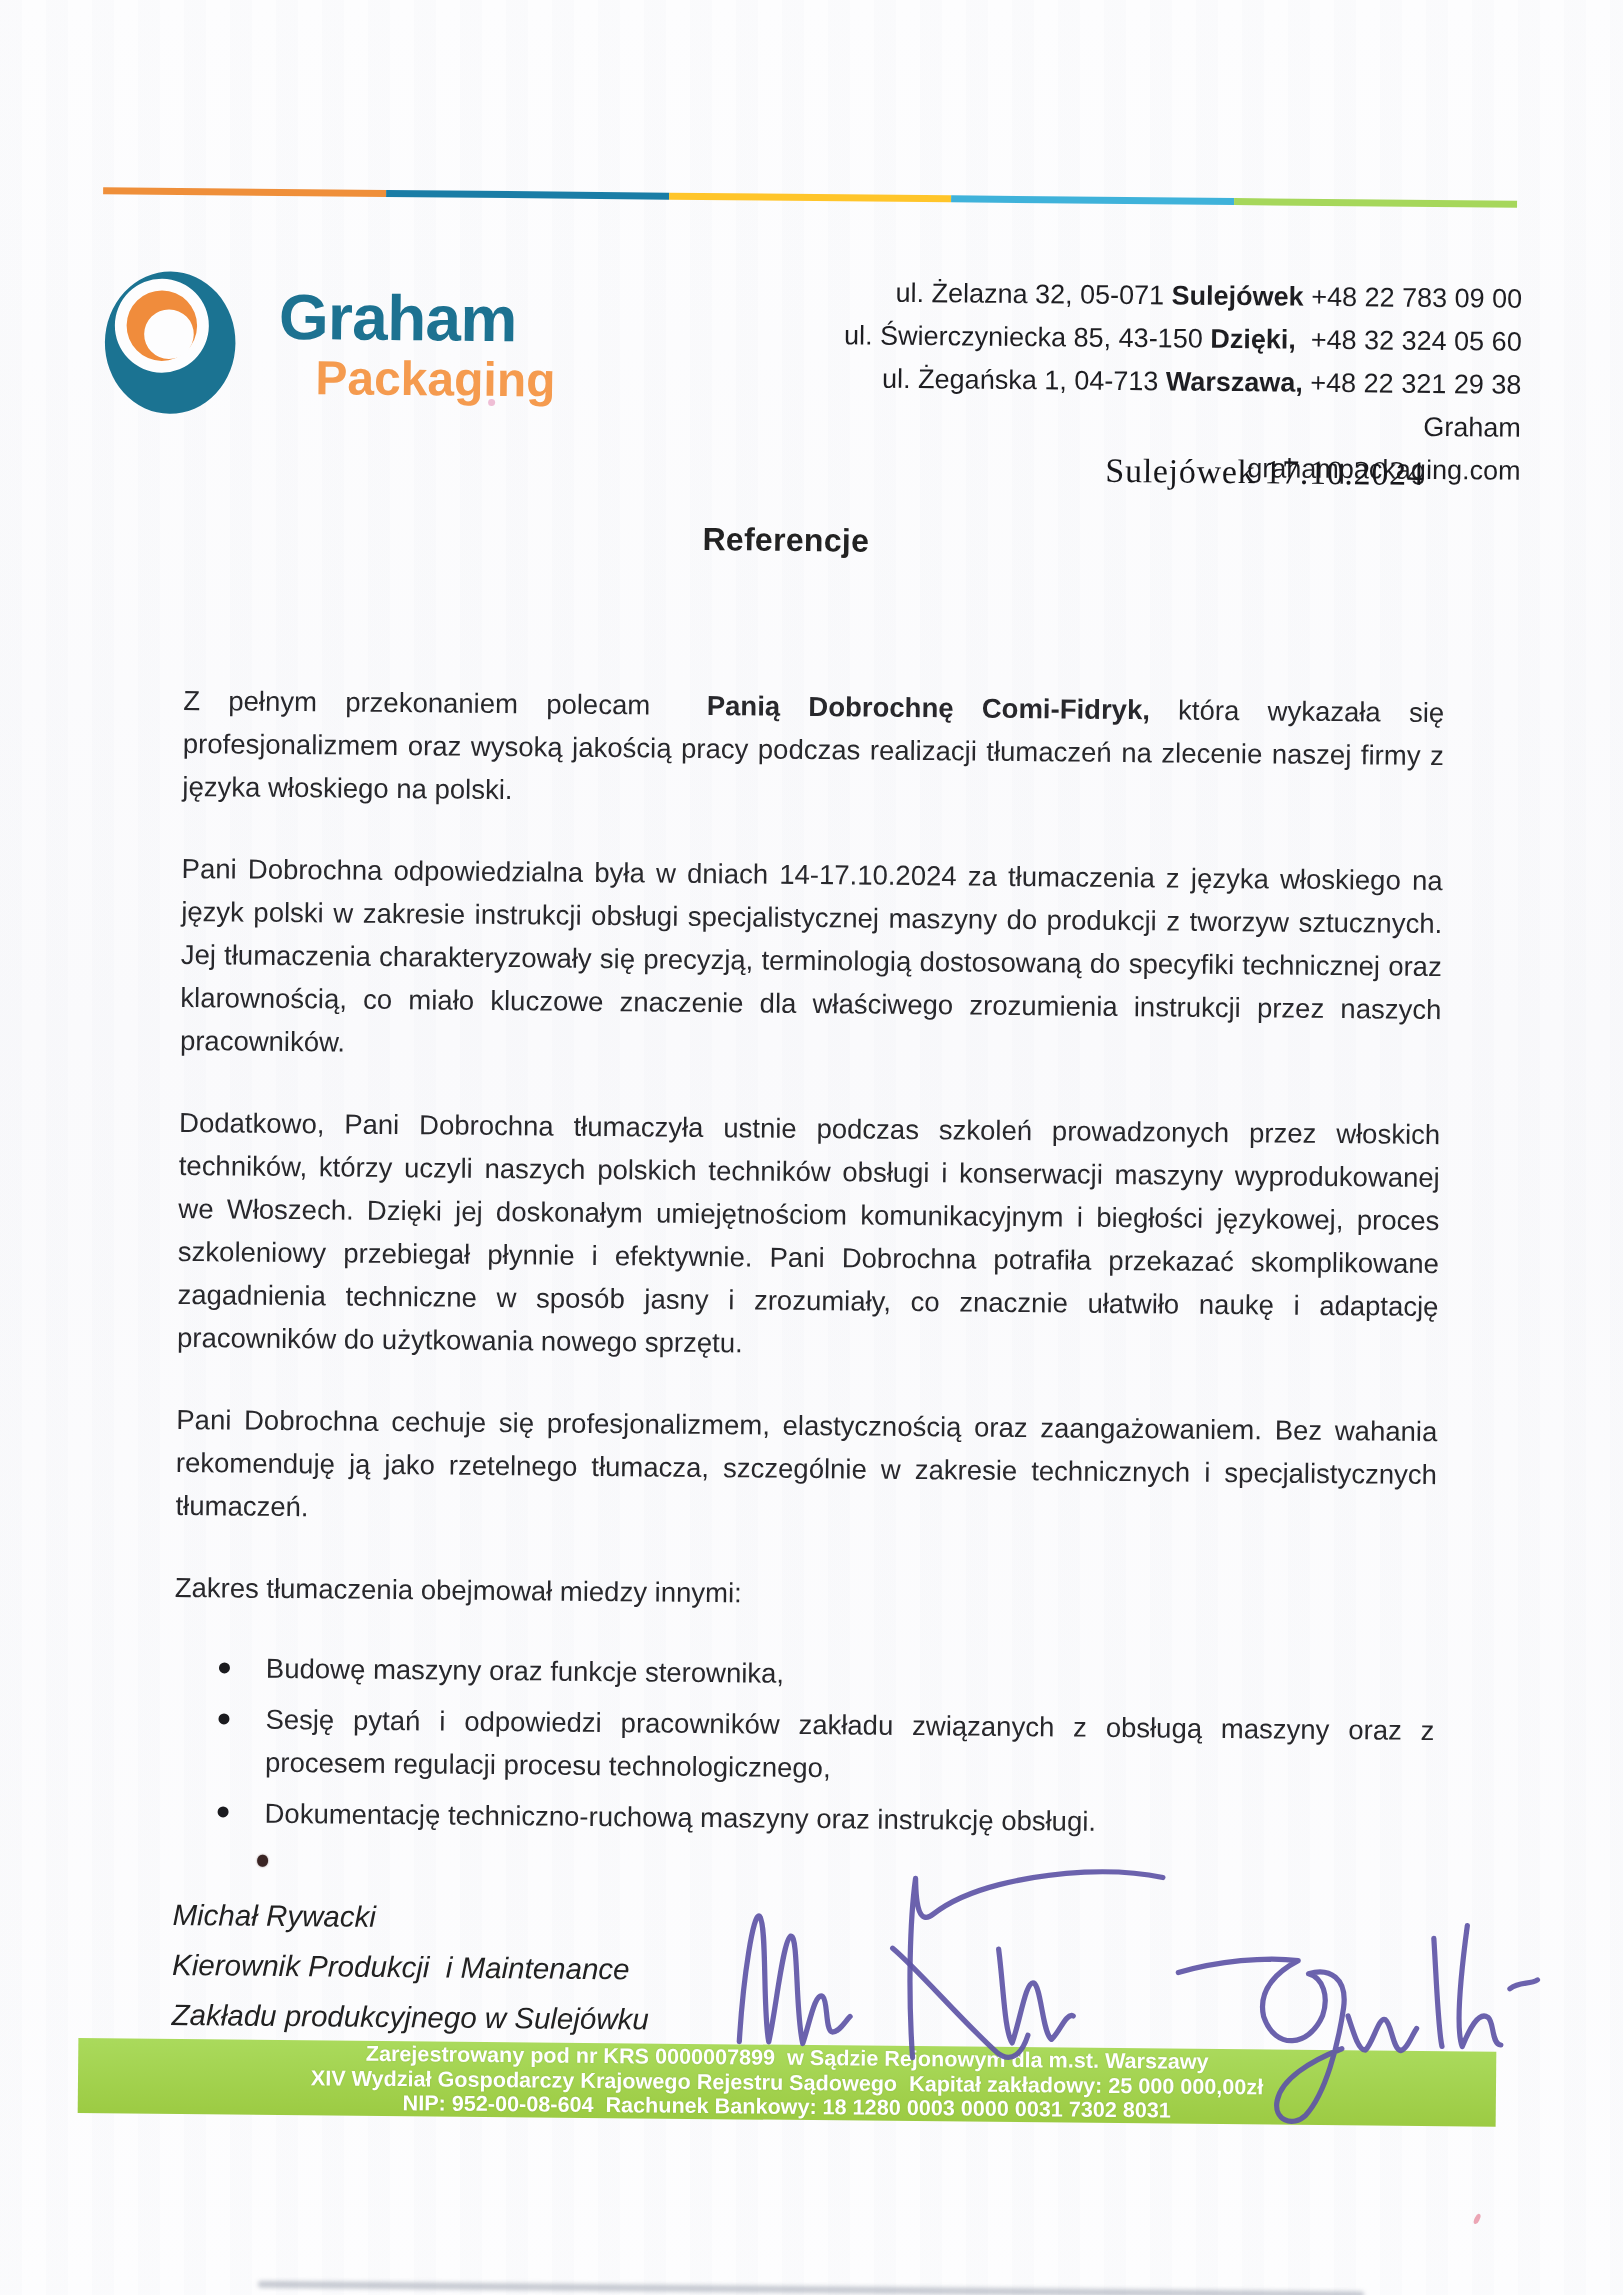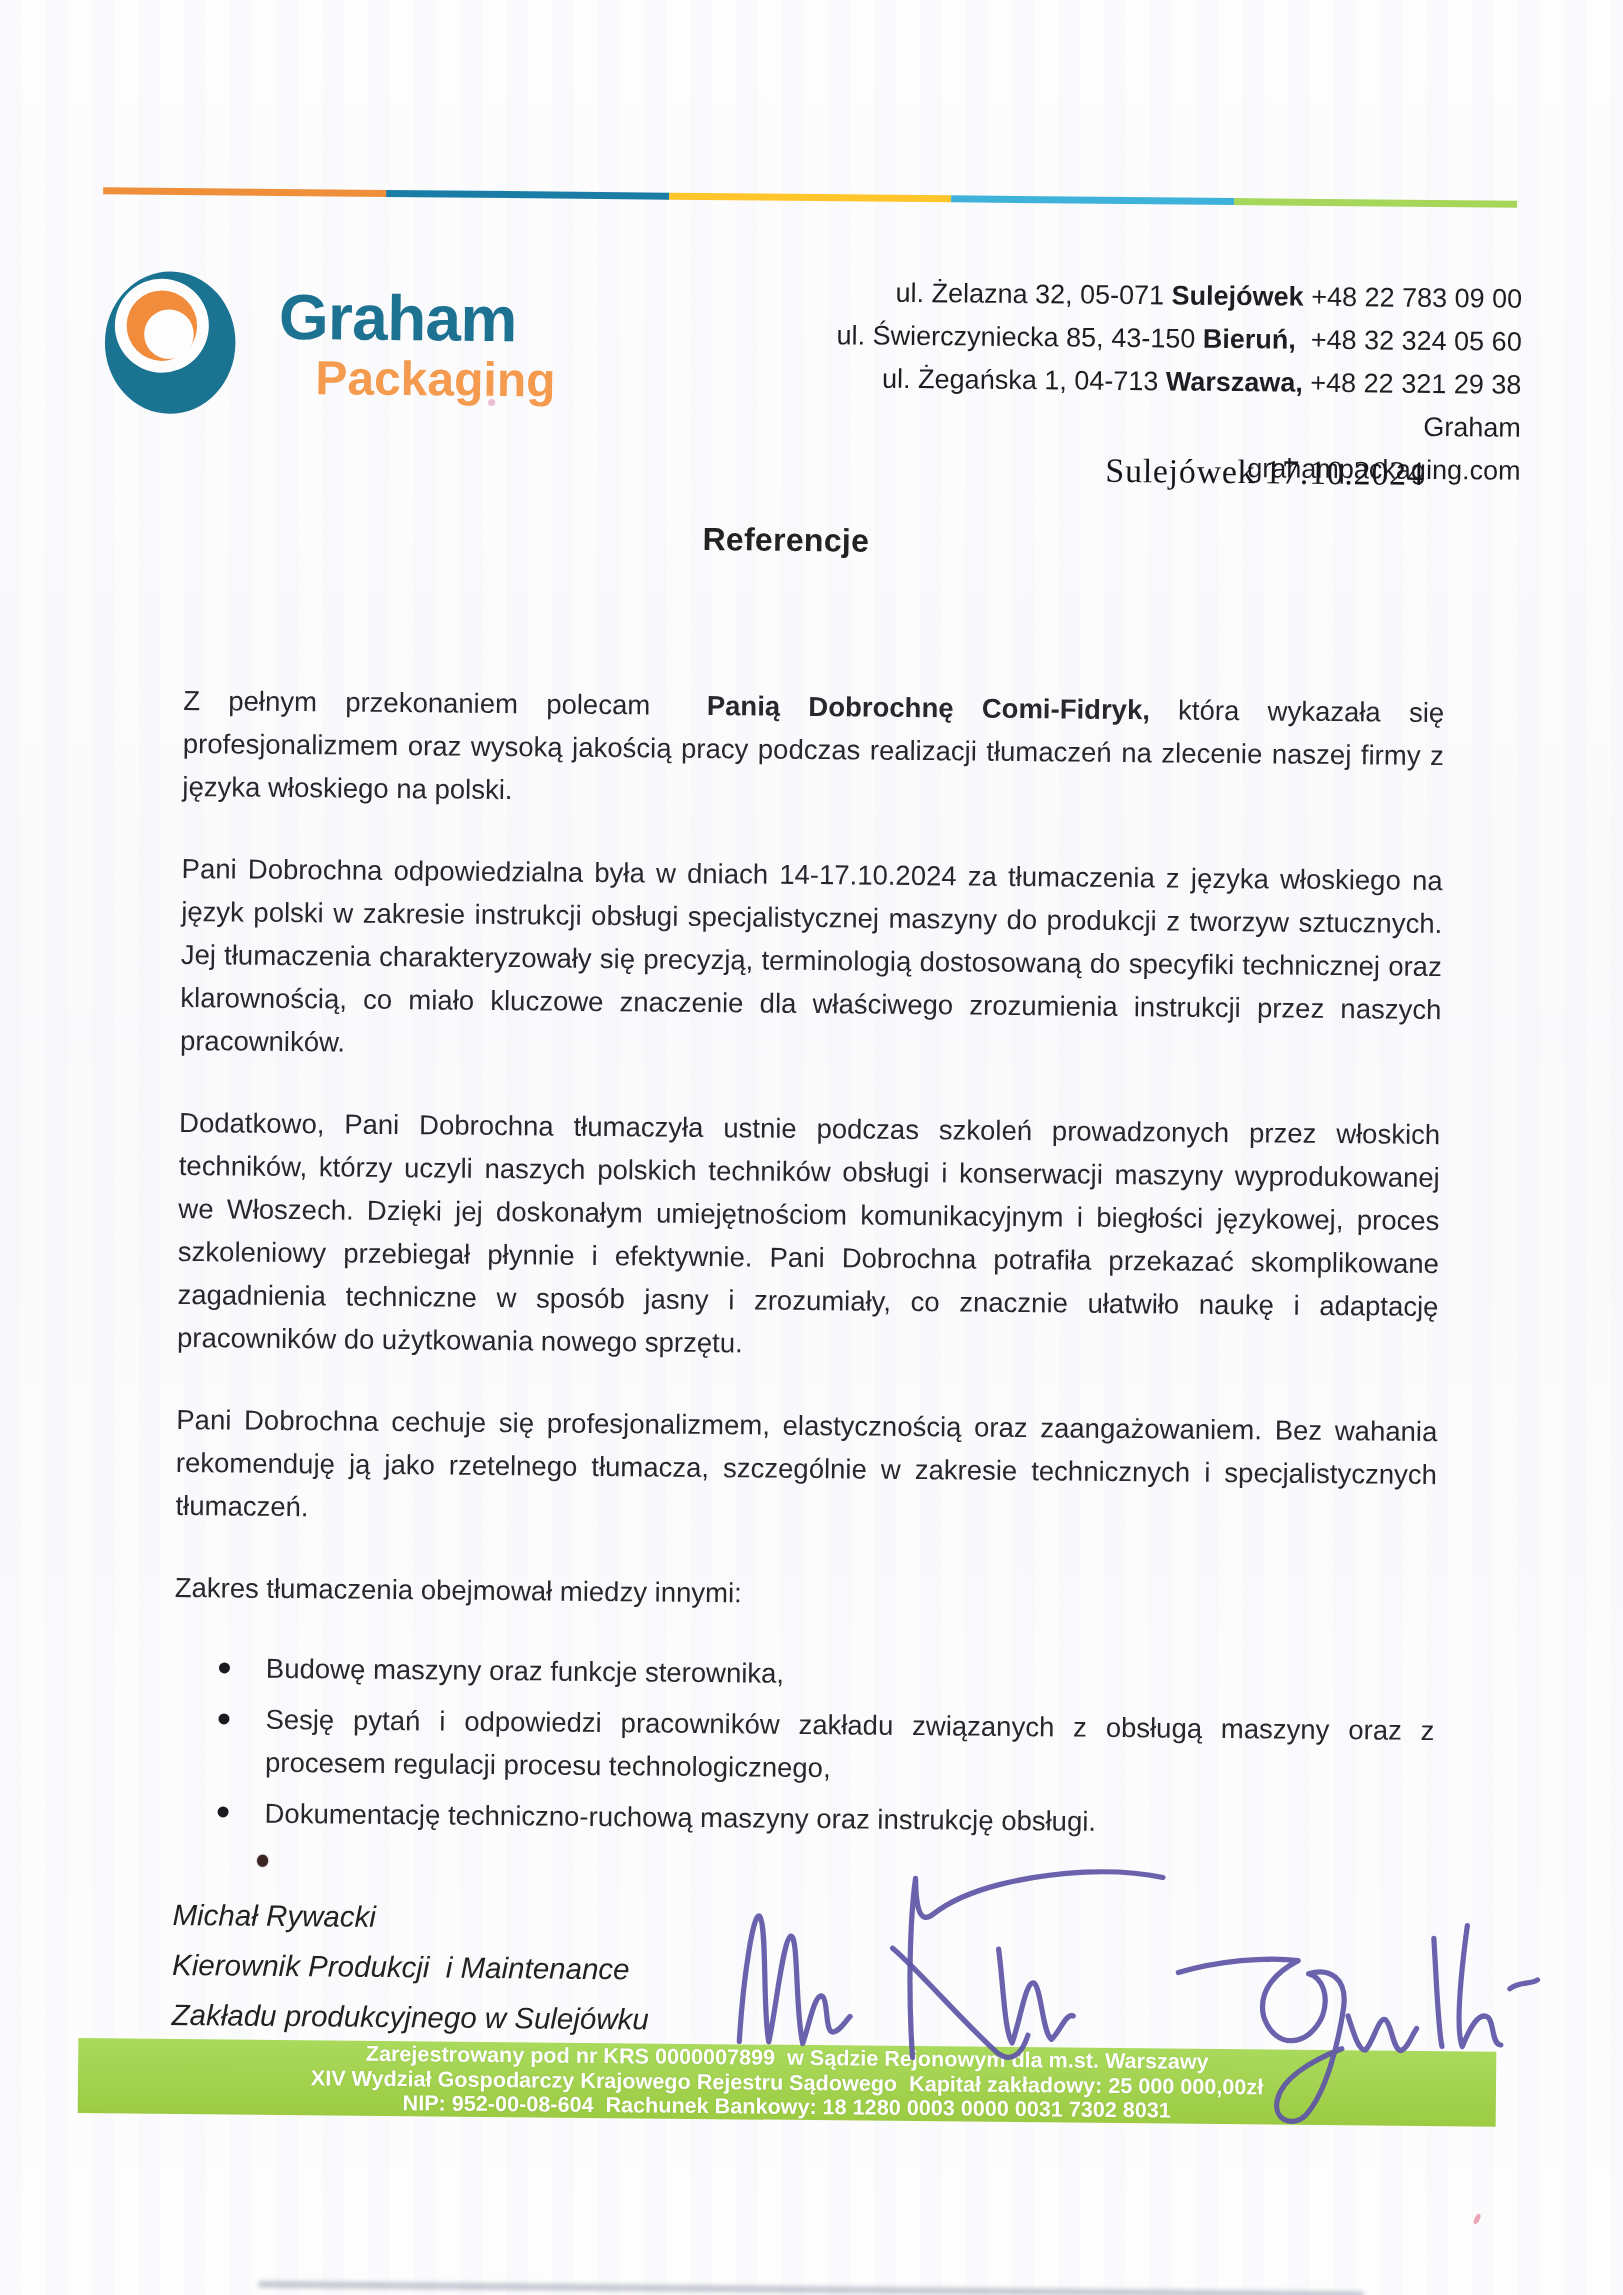--- a/index.html
+++ b/index.html
@@ -93,21 +93,21 @@
         <circle class="lg-white2" cx="106" cy="101" r="38" fill="#fdfdfe"></circle>
       </svg>
       <div class="brandtext">
         <div class="graham" style="color: rgb(29, 114, 145);">Graham</div>
         <div class="packaging" style="color: rgb(245, 155, 79);">Packaging</div>
       </div>
     </div>
 
     <div class="address">
         <div class="addr-line"><span>ul. Żelazna 32, 05-071 </span><b>Sulejówek</b><span> +48 22 783 09 00</span></div>
-        <div class="addr-line"><span>ul. Świerczyniecka 85, 43-150 </span><b>Bieruń,</b><span>  +48 32 324 05 60</span></div>
+        <div class="addr-line"><span>ul. Świerczyniecka 85, 43-150 </span><b>Dzięki,</b><span>  +48 32 324 05 60</span></div>
         <div class="addr-line"><span>ul. Żegańska 1, 04-713 </span><b>Warszawa,</b><span> +48 22 321 29 38</span></div>
         <div class="addr-line"><span>Graham</span></div>
         <div class="addr-line"><span>grahampackaging.com</span></div>
       </div>
 
     <div class="dateline">Sulejówek 17.10.2024</div>
 
     <h1 class="title">Referencje</h1>
 
     <div class="body">

